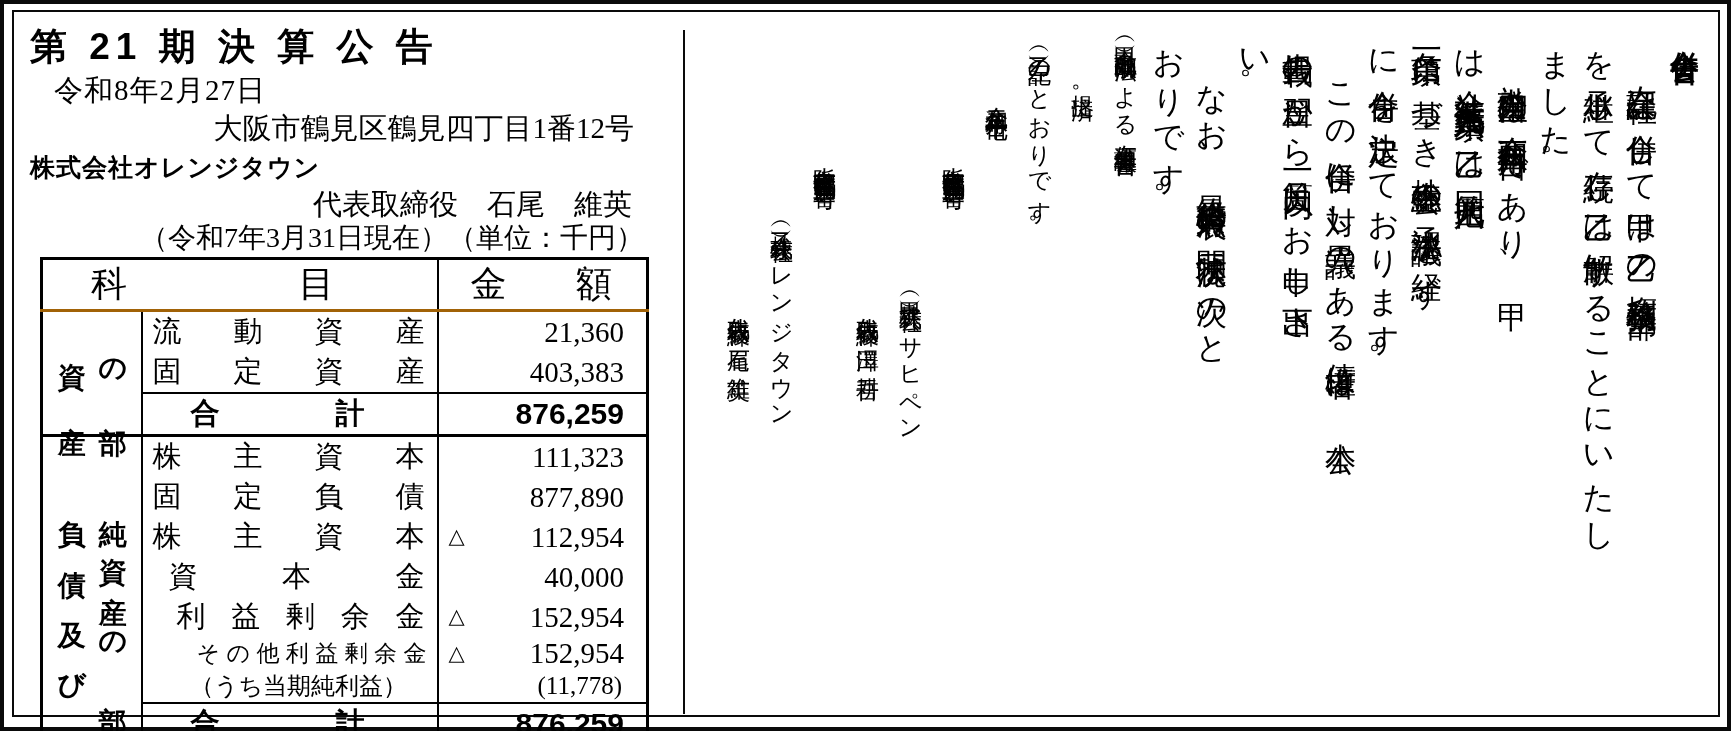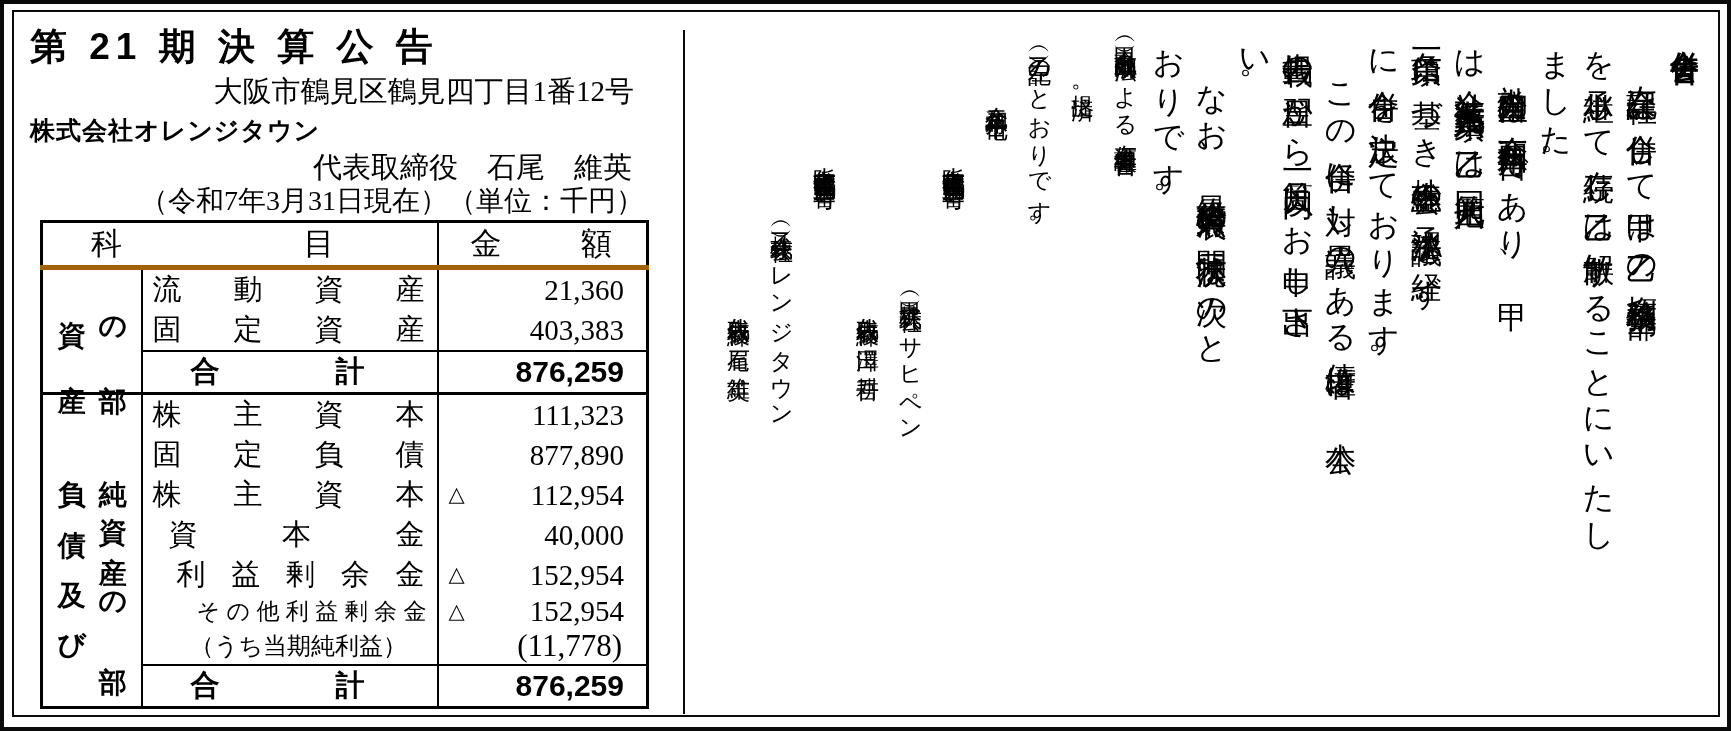--- a/index.html
+++ b/index.html
@@ -34,40 +34,40 @@
   
   table.bs{border-collapse:collapse;table-layout:fixed;margin-left:10px;margin-top:3px;border:3px solid #000;}
   table.bs col.c-grp{width:100px;}
   table.bs col.c-lbl{width:296px;}
   table.bs col.c-amt{width:210px;}
   table.bs td,table.bs th{padding:0;vertical-align:middle;font-weight:normal;}
   tr.h36{height:37px;}
   tr.h34{height:34px;}
   tr.h30{height:31px;}
   tr.h38{height:38px;}
-  .bs .hdr td{border-bottom:5px solid #a16207;font-size:31px;}
+  .bs .hdr td{border-bottom:3px solid #a16207;font-size:36px;}
   .bs .vline{border-right:2px solid #000;}
   .bs tr.total-row td.t{border-top:2px solid #000;}
   .bs tr.sec-start td{border-top:3px solid #000;}
   .hdr-subject{text-align:justify;text-align-last:justify;padding-left:48px !important;padding-right:102px !important;}
   .hdr-amount{text-align:justify;text-align-last:justify;padding-left:32px !important;padding-right:34px !important;}
   .lbl{font-size:29px;text-align:justify;text-align-last:justify;padding-left:10px !important;padding-right:12px !important;}
   .lbl.i1{padding-left:26px !important;}
   .lbl.i2{padding-left:34px !important;}
   .lbl.sm{font-size:23px;padding-left:54px !important;padding-right:10px !important;margin-top:28px;}
   .lbl.smp{font-size:24px;padding-left:42px !important;padding-right:24px !important;text-align-last:auto;text-align:center;}
   .lbl.ttl{
     font-family:"Liberation Sans","DejaVu Sans",sans-serif;font-weight:bold;
     padding-left:48px !important;padding-right:72px !important;
   }
   .amt{position:relative;font-size:29px;text-align:right;padding-right:22px !important;}
   .amt.bold{
     font-family:"Liberation Sans","DejaVu Sans",sans-serif;font-weight:bold;font-size:30px;
   }
-  .amt.smv{font-size:31px;padding-right:24px !important;}
+  .amt.smv{font-size:25px;padding-right:24px !important;}
   .neg-mark{
     position:absolute;left:10px;top:50%;transform:translateY(-54%);
     font-size:21px;font-family:"DejaVu Sans",sans-serif;
   }
   
   .grp-cell{vertical-align:middle;}
   .grp-wrap{display:flex;flex-direction:row;justify-content:center;align-items:center;gap:3px;}
   .grp-wrap span{
     writing-mode:vertical-rl;text-align:justify;text-align-last:justify;
     font-family:"Liberation Sans","DejaVu Sans",sans-serif;font-weight:bold;font-size:28px;
@@ -97,20 +97,21 @@
 </style>
 </head>
 <body>
 
 <div class="outer-frame"></div>
 <div class="inner-frame"></div>
 <div class="divider"></div>
 
 <div class="left-panel">
   <div class="lp-title">第 21 期 決 算 公 告</div>
+  <div class="lp-date">令和8年2月27日</div>
   <div class="lp-address">大阪市鶴見区鶴見四丁目1番12号</div>
   <div class="lp-company">株式会社オレンジタウン</div>
   <div class="lp-rep">代表取締役　石尾　維英</div>
   <div class="lp-asof-row">
     <span>（令和7年3月31日現在）</span>
     <span>（単位：千円）</span>
   </div>
 
   <table class="bs">
     <colgroup>

